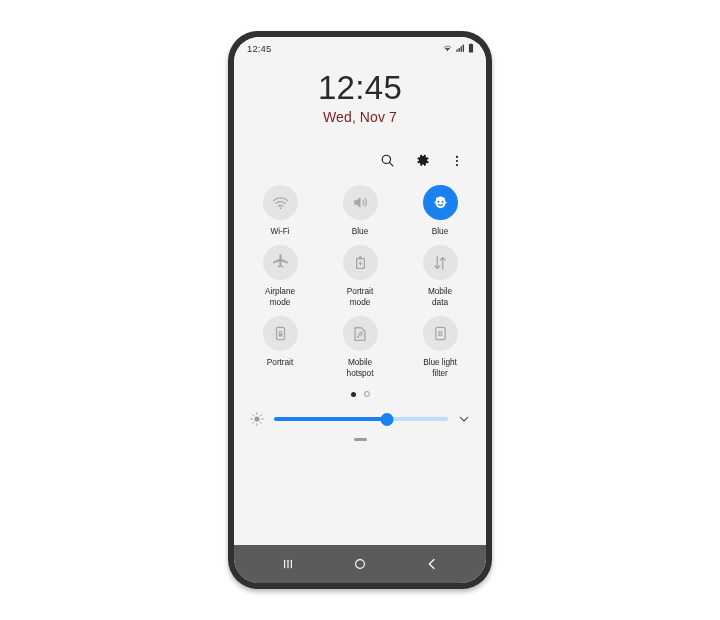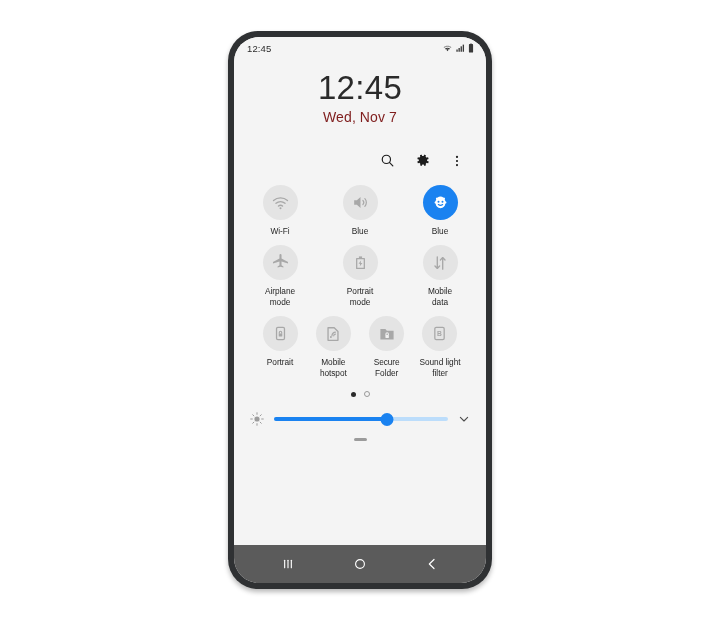--- a/index.html
+++ b/index.html
@@ -421,40 +421,29 @@
                 <path fill="none" stroke="#a8a8a8" stroke-width="1.8" stroke-linejoin="round" d="M5.4 3.6h8.2l5 5v11.8H5.4z"></path>
                 <path fill="none" stroke="#a8a8a8" stroke-width="1.6" stroke-linecap="round" d="M10.6 14.2a4.6 4.6 0 0 1 4.6-4.6"></path>
                 <path fill="none" stroke="#a8a8a8" stroke-width="1.6" stroke-linecap="round" d="M13 14.4a2.3 2.3 0 0 1 2.3-2.3"></path>
                 <circle cx="9.2" cy="16" r="1.3" fill="#a8a8a8"></circle>
               </svg>
             </div>
             <div class="tile-label">Mobile
 hotspot</div>
           </div>
 
-          <div class="toggle-tile">
-            <div class="tile-circle">
-              <svg width="18" height="18" viewBox="0 0 24 24">
-                <path fill="#a8a8a8" d="M3.2 5.4h6.6l2 2.4h9v11.4H3.2z"></path>
-                <path fill="none" stroke="#f0f0f0" stroke-width="1.5" d="M10.6 13.6V12a1.6 1.6 0 0 1 3.2 0v1.6"></path>
-                <rect x="9.9" y="13.4" width="4.6" height="3.8" rx="0.6" fill="#f0f0f0"></rect>
-              </svg>
-            </div>
-            <div class="tile-label">Secure
-Folder</div>
-          </div>
 
           <div class="toggle-tile">
             <div class="tile-circle">
               <svg width="17" height="17" viewBox="0 0 24 24">
                 <rect x="5.4" y="3.4" width="13.2" height="17.2" rx="2" fill="none" stroke="#a8a8a8" stroke-width="1.8"></rect>
                 <text x="12" y="16.2" text-anchor="middle" font-family="Liberation Sans, sans-serif" font-size="9.5" font-weight="bold" fill="#a8a8a8">B</text>
               </svg>
             </div>
-            <div class="tile-label">Sound light
+            <div class="tile-label">Blue light
 filter</div>
           </div>
         </div>
       </div>
 
       <div id="page-dots">
         <span class="dot"></span>
         <span class="dot inactive"></span>
       </div>
 

